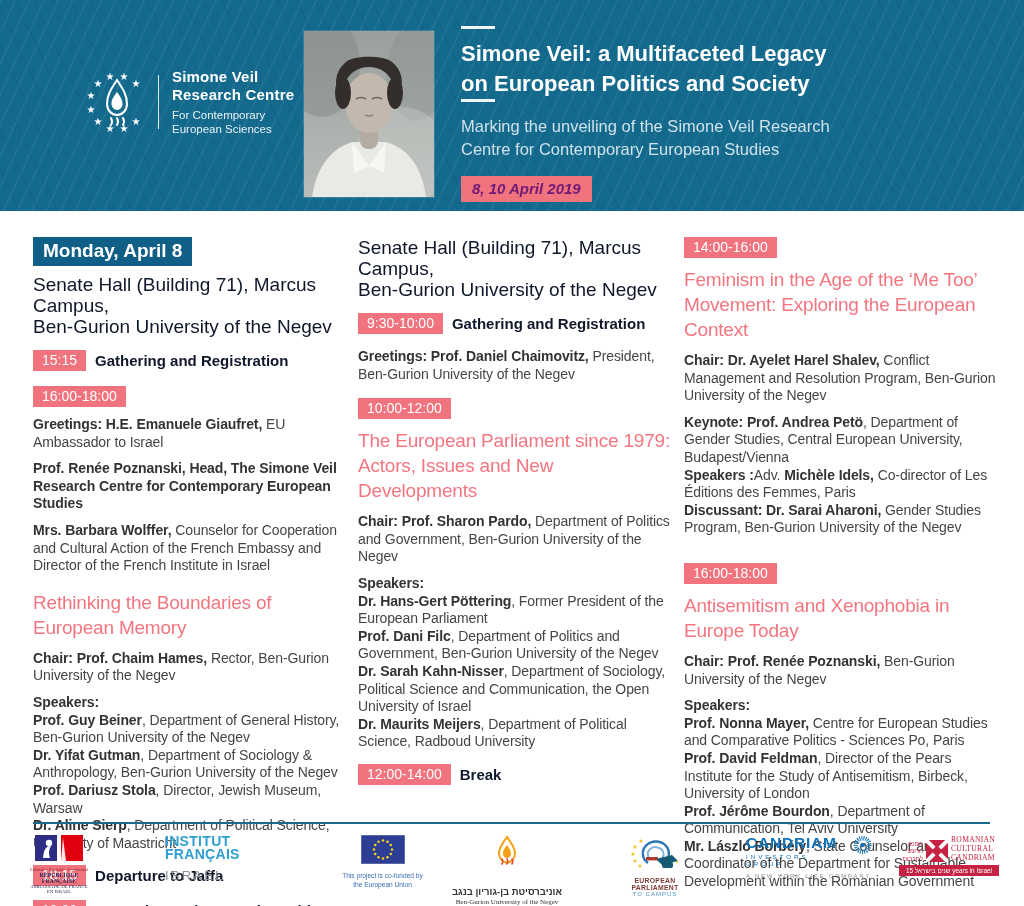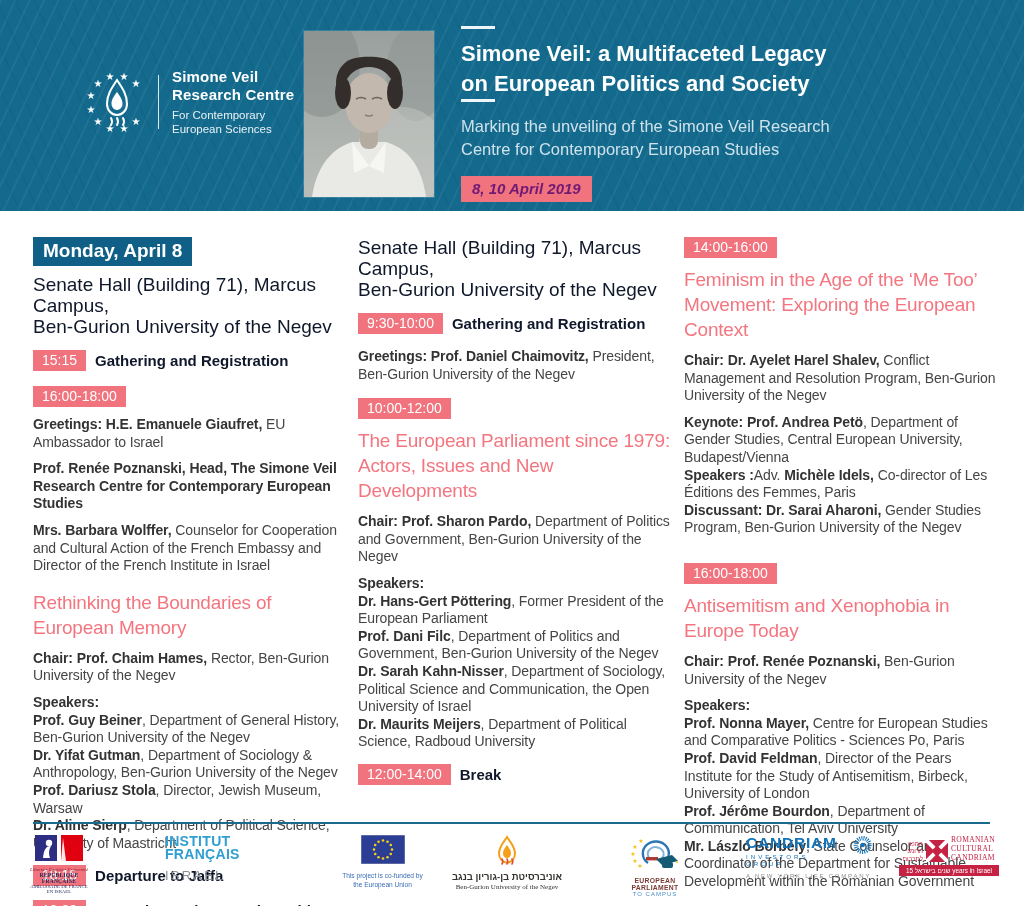--- a/index.html
+++ b/index.html
@@ -52,21 +52,21 @@
   .lg-france{left:28px;width:62px;text-align:center;}
   .fr-motto{font-family:"Liberation Serif",serif;font-style:italic;font-size:5px;color:#8c2332;margin-top:2px;}
   .fr-rep{font-family:"Liberation Serif",serif;font-weight:700;font-size:5.6px;color:#1f2a5a;letter-spacing:.2px;}
   .fr-amb{font-family:"Liberation Serif",serif;font-size:4.8px;color:#1f2a5a;}
   .lg-if{left:165px;width:84px;}
   .if-big{color:#2E9FD0;font-weight:700;font-size:14px;line-height:13px;letter-spacing:.3px;}
   .if-sub{color:#8a8f94;font-size:13px;letter-spacing:2.2px;margin-top:7px;}
   .lg-eu{left:325px;width:115px;text-align:center;}
   .eu-txt{color:#3a6eb5;font-size:6.6px;line-height:8.5px;margin-top:4px;}
   .lg-bgu{left:443px;width:128px;text-align:center;}
-  .bgu-he{font-size:9.5px;font-weight:700;color:#33322e;margin-top:2px;}
+  .bgu-he{font-size:9.5px;font-weight:700;color:#33322e;margin-top:17px;}
   .bgu-en{font-family:"Liberation Serif",serif;font-size:7px;color:#33322e;margin-top:1px;}
   .lg-epc{left:610px;width:90px;text-align:center;}
   .epc-l1{font-size:6.8px;font-weight:700;color:#7a3b35;letter-spacing:.3px;margin-top:2px;}
   .epc-l2{font-size:6px;color:#4b8fc9;letter-spacing:1px;}
   .lg-cand{left:746px;width:126px;}
   .cand-row{display:flex;align-items:flex-start;}
   .cand-name{color:#1273B8;font-weight:700;font-size:15.5px;letter-spacing:.8px;line-height:16px;}
   .cand-inv{color:#1273B8;font-size:6.2px;letter-spacing:3px;margin-top:2px;}
   .cand-nyl{color:#8a8a8a;font-size:6px;letter-spacing:1.8px;margin-top:6px;}
   .lg-rci{left:899px;width:100px;}

